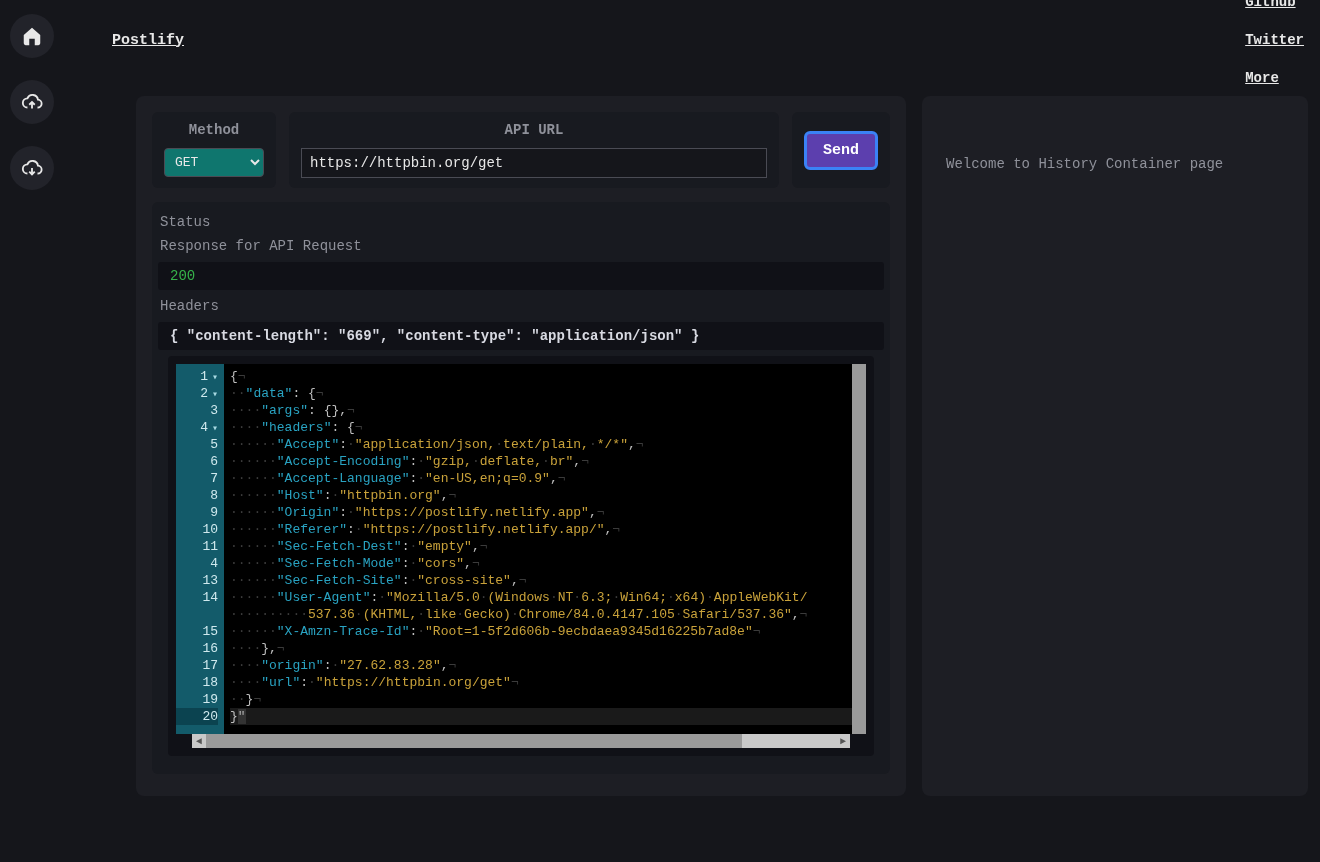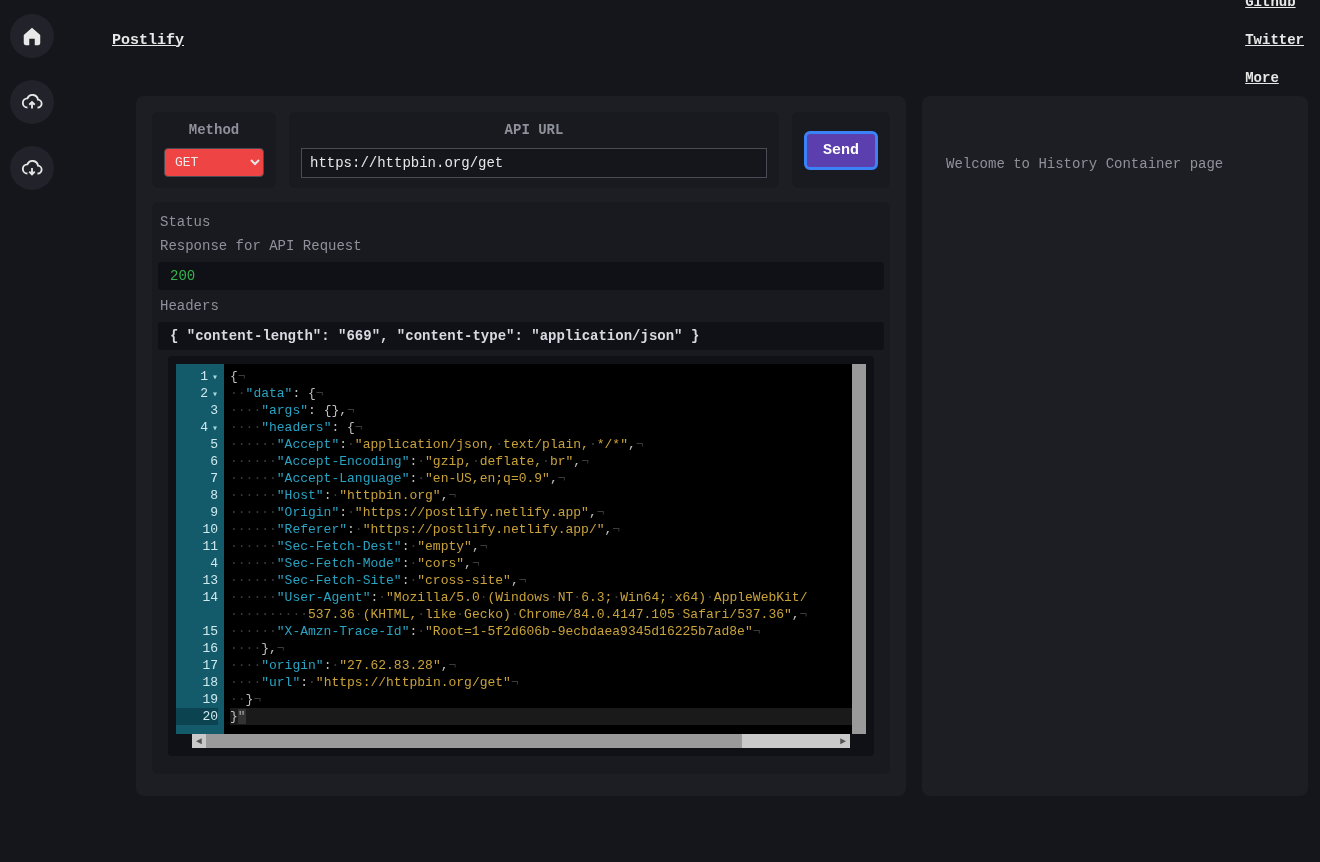--- a/index.html
+++ b/index.html
@@ -65,21 +65,21 @@
   .reqrow { display:flex; gap:13px; }
   .chip {
     background:#181a20;
     border-radius:6px;
     padding:10px 12px;
     display:flex; flex-direction:column; align-items:center;
   }
   .chip-label { color:#8f919a; font-weight:bold; margin-bottom:10px;}
   .method-select {
     width:100px;
-    background:#ef4444;
+    background:#0f766e;
     color:#e8e8e8;
     border:1px solid #4a4b54;
     border-radius:4px;
     padding:5px 6px;
     font-family:inherit; font-size:13px;
   }
   .url-chip { flex:1;}
   .url-input {
     width:100%;
     background:#15161b;

